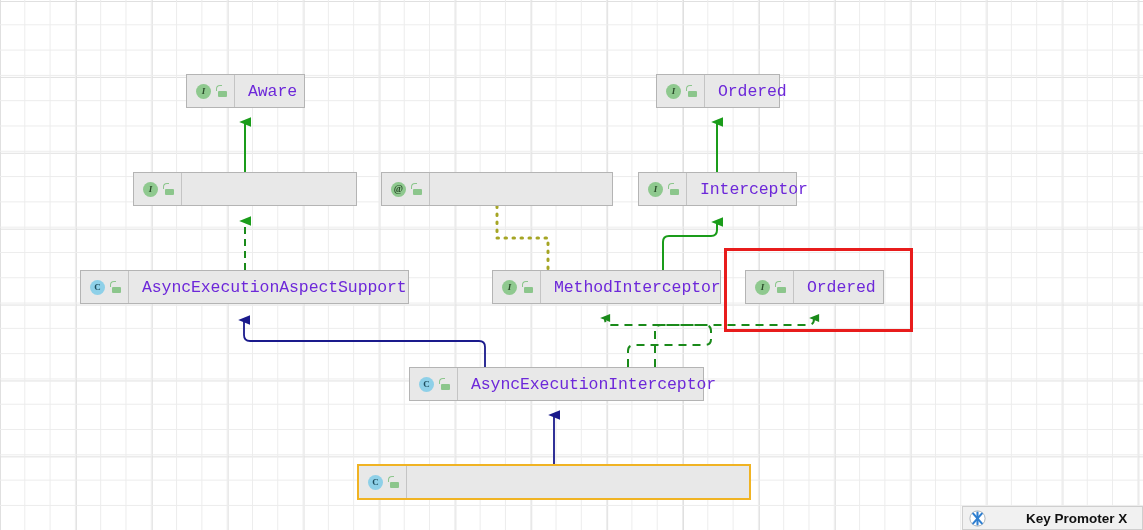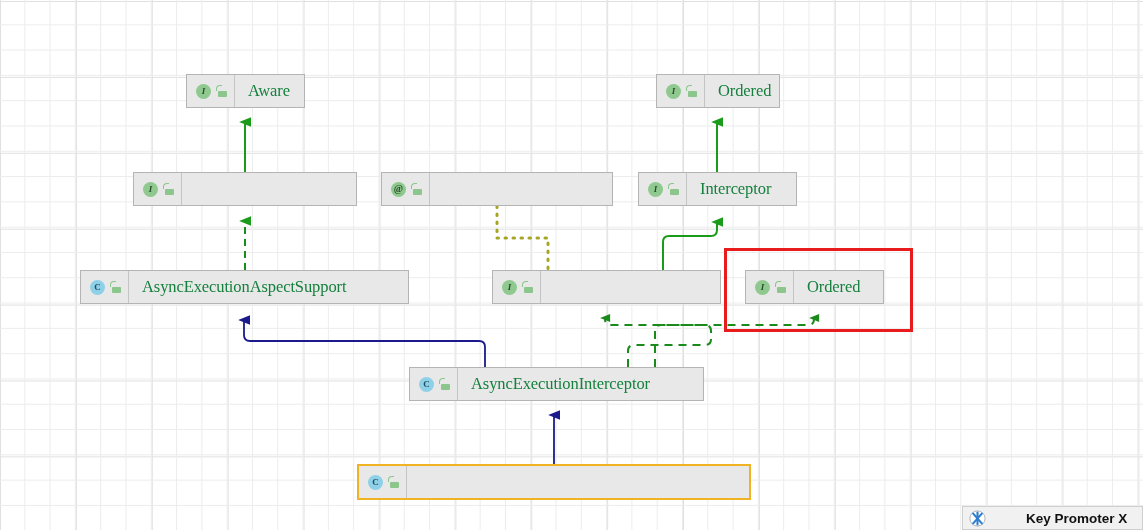--- a/index.html
+++ b/index.html
@@ -54,22 +54,22 @@
     align-items: center;
     height: 100%;
     padding: 0 7px 0 9px;
     border-right: 1px solid #c4c4c4;
     box-sizing: border-box;
     gap: 5px;
   }
   .node-label {
     padding: 0 12px 0 13px;
     font-size: 16.5px;
-    color: #15803d;
-    font-family: Liberation Serif, serif;
+    color: #6d28d9;
+    font-family: Liberation Mono, monospace;
     letter-spacing: -0.1px;
   }
   .type-icon {
     width: 15px;
     height: 15px;
     border-radius: 50%;
     display: inline-flex;
     align-items: center;
     justify-content: center;
     font-size: 9px;
@@ -260,20 +260,21 @@
       <span class="lock-icon"></span>
     </span>
     <span class="node-label">AsyncExecutionAspectSupport</span>
   </div>
 
   <div class="uml-node" id="node-methodinterceptor" style="left: 492px; top: 270px; width: 229px; height: 34px;">
     <span class="node-icons">
       <span class="type-icon iface">I</span>
       <span class="lock-icon"></span>
     </span>
+    <span class="node-label">MethodInterceptor</span>
   </div>
 
   <div class="uml-node" id="node-ordered" style="left: 745px; top: 270px; width: 139px; height: 34px;">
     <span class="node-icons">
       <span class="type-icon iface">I</span>
       <span class="lock-icon"></span>
     </span>
     <span class="node-label">Ordered</span>
   </div>
 

